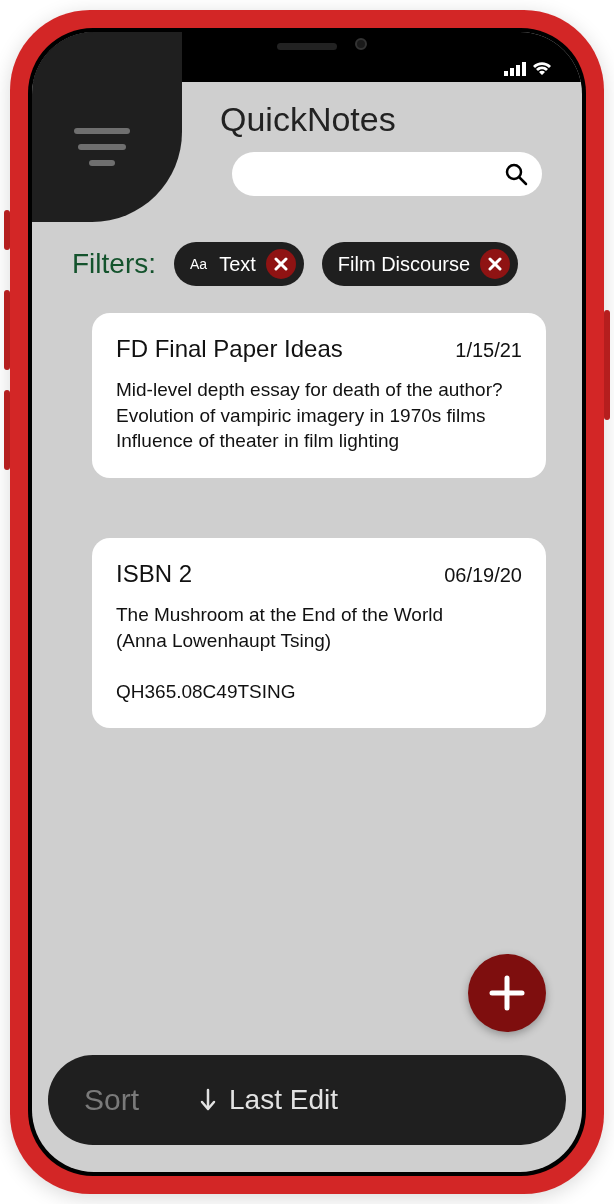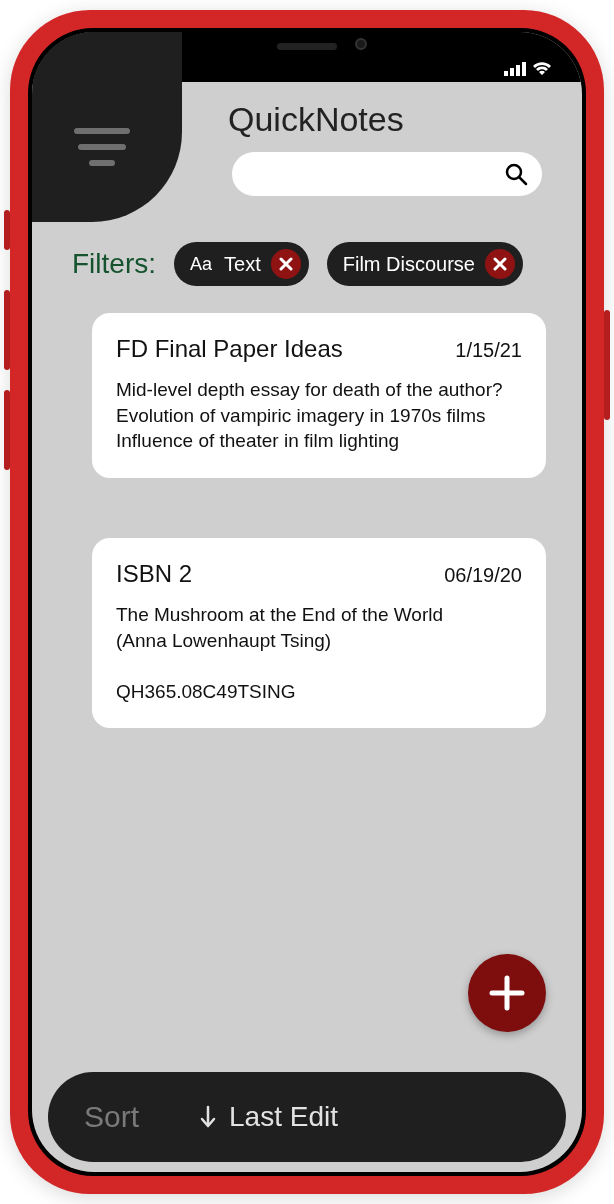--- a/index.html
+++ b/index.html
@@ -93,21 +93,21 @@
     padding-left:30px;
   }
   .menu-lines { display:flex; flex-direction:column; gap:10px; align-items:center;}
   .menu-lines span { display:block; height:6px; background:#6f6f6f; border-radius:3px;}
   .menu-lines span:nth-child(1){ width:56px;}
   .menu-lines span:nth-child(2){ width:48px;}
   .menu-lines span:nth-child(3){ width:26px;}
   .app-title {
     position:absolute;
     top: 18px;
-    left: 196px;
+    left: 188px;
     font-size: 34px;
     color:#222;
   }
   .search-bar {
     position:absolute;
     top: 70px;
     left: 200px;
     width: 310px;
     height: 44px;
     background:#fff;
@@ -133,21 +133,21 @@
     align-items:center;
     padding: 0 8px 0 16px;
     gap:10px;
     font-size:20px;
   }
   .chip-close {
     width:30px; height:30px; background:#8f1313; border-radius:50%;
     display:flex; align-items:center; justify-content:center;
     color:#fff; font-weight:700; font-size:18px;
   }
-  .chip .aa-prefix { font-size:18px; margin-right:2px;}
+  .chip .aa-prefix { font-size:14px; margin-right:2px;}
   .notes-list {
     padding: 27px 36px 20px 60px;
     display:flex;
     flex-direction:column;
     gap: 60px;
     flex:1;
     overflow:auto;
   }
   .note-card {
     background:#fff;
@@ -164,21 +164,21 @@
     bottom: 140px;
     width: 78px; height:78px;
     background:#7e0e0e;
     border-radius:50%;
     display:flex; align-items:center; justify-content:center;
     box-shadow: 0 3px 8px rgba(0,0,0,0.3);
   }
   .fab svg { display:block; }
   .sort-bar {
     position:absolute;
-    bottom: 10px;
+    bottom: 27px;
     left: 16px;
     right: 16px;
     height: 90px;
     background:#1f1f1f;
     border-radius: 45px;
     display:flex;
     align-items:center;
     padding: 0 36px;
     gap: 60px;
     color:#a8a8a8;

